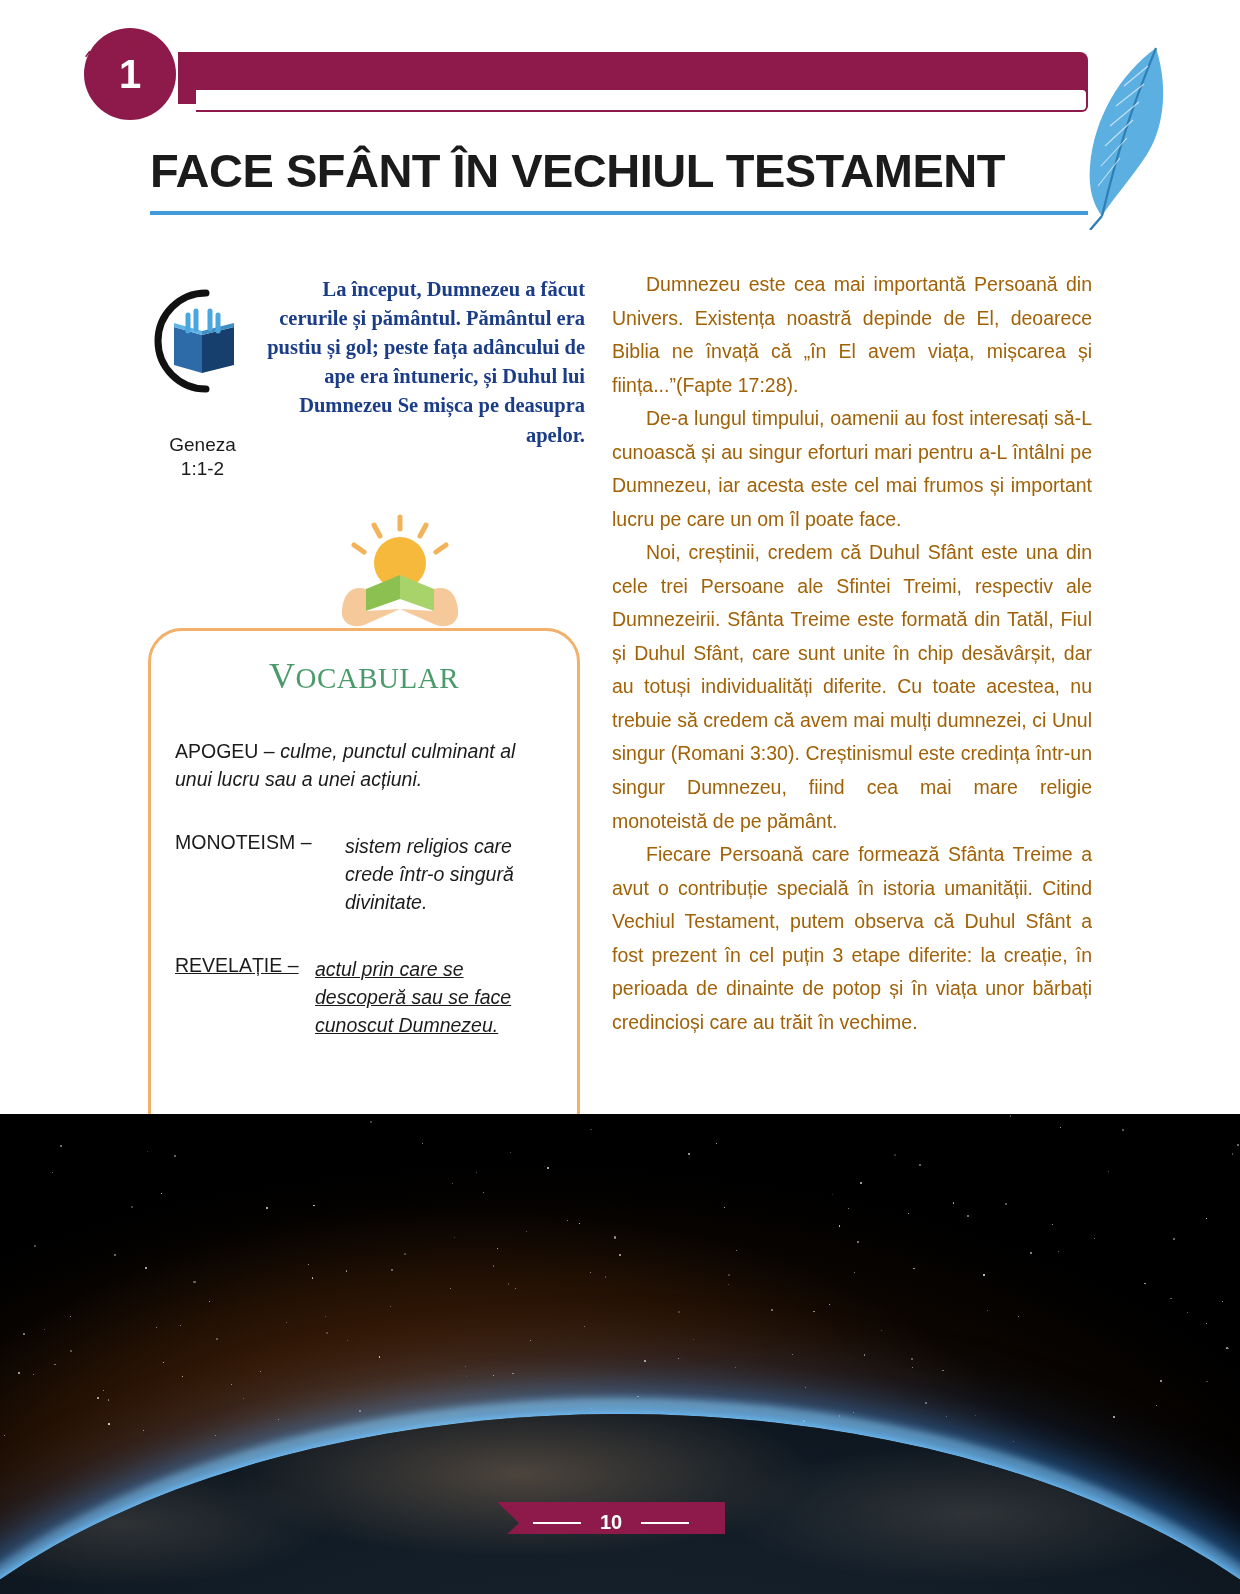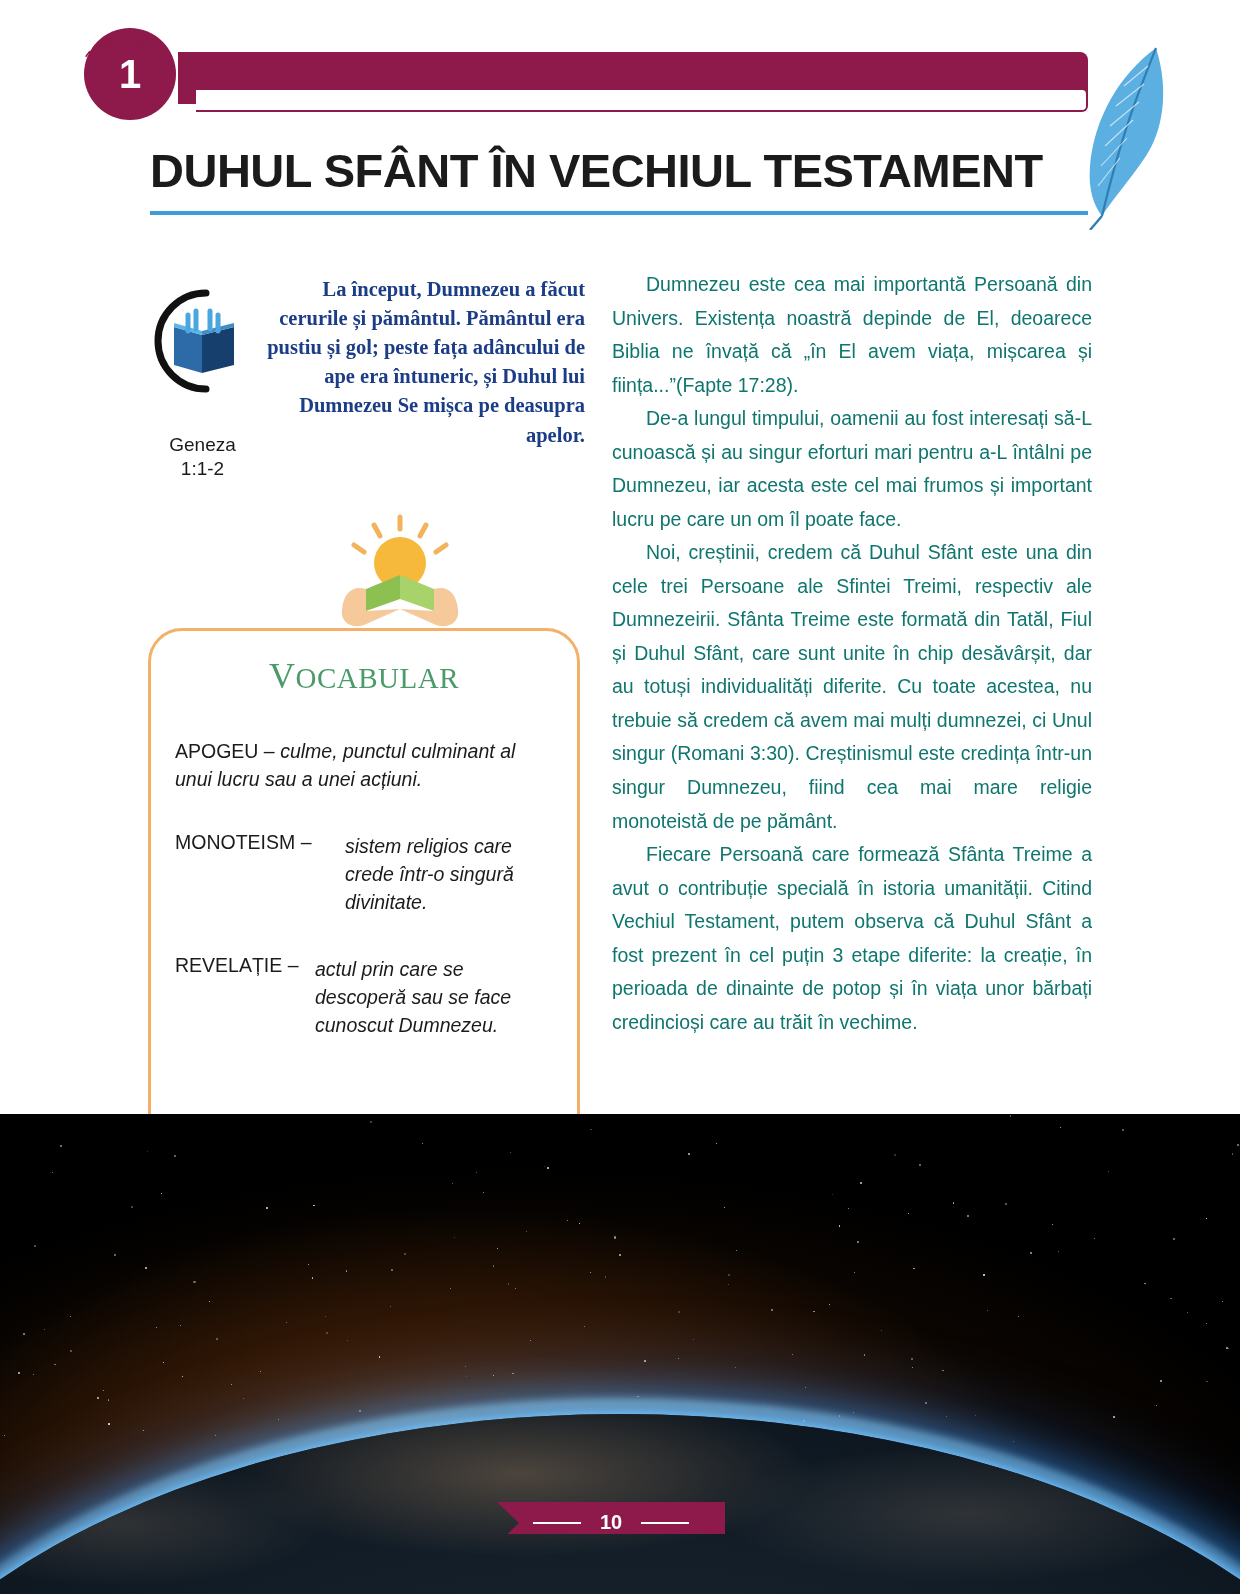--- a/index.html
+++ b/index.html
@@ -196,32 +196,32 @@
   }
   .vocab-term {
     font-weight: normal;
   }
   .vocab-def {
     font-style: italic;
   }
   .vi-1 .vocab-def { display: block; margin-left: 32px; margin-top: -24px; padding-left: 138px; }
   .vi-2 { margin-top: 40px; }
   .vi-2 .vocab-def { margin-left: 0; }
-  .vi-3 { margin-top: 28px; }
+  .vi-3 { margin-top: 28px; text-decoration: underline; }
   .vi-3 .vocab-def { display: block; margin-left: 0; padding-left: 140px; margin-top: -24px; }
 
   
   .body-col {
     position: absolute;
     left: 612px;
     top: 268px;
     width: 480px;
     font-size: 19.5px;
     line-height: 1.72;
-    color: #0f766e;
+    color: #a16207;
     text-align: justify;
   }
   .body-col p {
     margin: 0;
     text-indent: 34px;
   }
 
   
   .space-image {
     position: absolute;
@@ -353,21 +353,21 @@
           <path d="M84 44 L 56 66"></path>
           <path d="M79 62 L 50 86"></path>
         <path d="M73 80 L 45 106"></path>
           <path d="M67 98 L 41 126"></path>
           <path d="M60 118 L 38 146"></path>
       </g>
       <path d="M42 176 L 30 190" stroke="#2f7fb5" stroke-width="2.4" fill="none"></path>
     </svg>
   </div>
 
-  <div class="page-title">DUHUL SFÂNT ÎN VECHIUL TESTAMENT</div>
+  <div class="page-title">FACE SFÂNT ÎN VECHIUL TESTAMENT</div>
   <div class="title-rule"></div>
 </div>
 
 <div class="left-col">
 
   <div class="scripture-row">
     <div class="book-icon">
       <svg viewBox="0 0 110 115" width="110" height="115" aria-hidden="true">
         <path d="M58 6 A 48 48 0 1 0 58 102" fill="none" stroke="#111111" stroke-width="7" stroke-linecap="round"></path>
         <path d="M54 48 L 54 86 L 26 78 L 26 40 Z" fill="#2c6aa8"></path>

